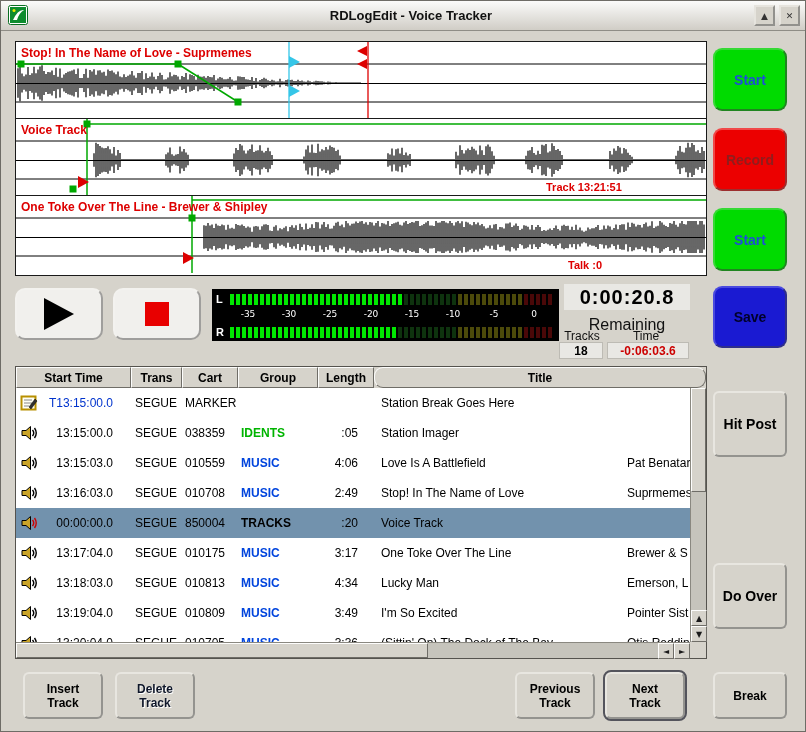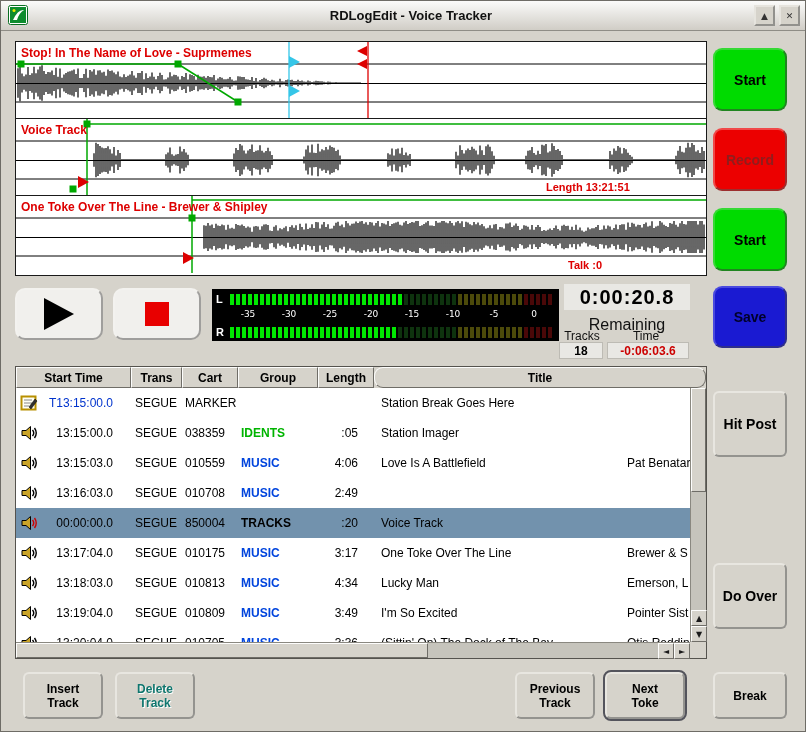--- a/index.html
+++ b/index.html
@@ -17,21 +17,21 @@
   .tracks{position:absolute;left:14px;top:40px;width:692px;height:235px;border:1px solid #1a1a1a;background:#fff}
   .track{position:relative;width:690px;height:77px;border-bottom:1px solid #1a1a1a;overflow:hidden;background:#fff}
   .track:last-child{border-bottom:none}
   .track svg{position:absolute;left:0;top:0}
   .track-title{position:absolute;left:5px;top:4px;color:var(--track-label-red);font-weight:bold;font-size:12px}
   .track-footer{position:absolute;color:var(--track-label-red);font-weight:bold;font-size:11px;bottom:2px}
   .tf2{left:530px}.tf3{left:552px}
 
   
   .big-btn{position:absolute;left:712px;width:74px;border-radius:9px;font-weight:bold;font-size:14px;display:flex;align-items:center;justify-content:center;text-align:center;cursor:default}
-  .btn-green{background:var(--start-button-green);border:2px outset #35d935;color:#000000}
+  .btn-green{background:var(--start-button-green);border:2px outset #35d935;color:#1d4ed8}
   .btn-red{background:var(--record-button-red);border:2px outset #f04848;color:#8f1d1d}
   .btn-blue{background:var(--save-button-blue);border:2px outset #4a4adf;color:#00002a}
   .btn-gray{background:#d6d3cb;border:2px outset #e8e6e0;color:#000;border-radius:6px}
   .pos-start1{top:47px;height:63px}.pos-record{top:127px;height:63px}
   .pos-start2{top:207px;height:63px}.pos-save{top:285px;height:62px}
   .pos-hitpost{top:390px;height:66px}.pos-doover{top:562px;height:66px}
   .pos-close{top:671px;height:47px;font-size:12px}
 
   
   .tp-btn{position:absolute;top:287px;width:88px;height:52px;background:#f1f0ed;border:2px outset #f3f2ef;border-radius:10px;display:flex;align-items:center;justify-content:center;cursor:default}
@@ -81,21 +81,21 @@
   .vthumb{position:absolute;top:0;left:0;width:15px;height:104px;background:#d6d3cb;border:1px solid;border-color:#fdfdfc #6f6d67 #6f6d67 #fdfdfc}
   .hscroll{position:absolute;left:0;right:16px;bottom:0;height:16px;background:#c6c4bc;border-top:1px solid #8a8880}
   .hthumb{position:absolute;top:0;left:0;height:15px;width:412px;background:#d6d3cb;border:1px solid;border-color:#fdfdfc #6f6d67 #6f6d67 #fdfdfc}
   .sb-btn{position:absolute;width:16px;height:16px;background:#d6d3cb;border:1px solid;border-color:#fdfdfc #6f6d67 #6f6d67 #fdfdfc;display:flex;align-items:center;justify-content:center;font-size:8px;color:#1a1a1a;font-family:"DejaVu Sans",sans-serif}
   .v-up{left:0;bottom:16px}.v-dn{left:0;bottom:0}
   .h-left{right:16px;top:0}.h-right{right:0;top:0}
   .sb-corner{position:absolute;right:0;bottom:0;width:16px;height:16px;background:#d6d3cb}
 
   
   .bot-btn{position:absolute;top:671px;width:80px;height:47px;background:#d6d3cb;border:2px outset #e8e6e0;border-radius:6px;font-weight:bold;font-size:12px;display:flex;align-items:center;justify-content:center;text-align:center;white-space:pre-line;color:#000;cursor:default}
-  .b-insert{left:22px}.b-delete{left:114px;color:#0f766e;text-shadow:1px 1px 0 #fff}
+  .b-insert{left:22px}.b-delete{left:114px;color:#0f172a;text-shadow:1px 1px 0 #fff}
   .b-prev{left:514px}.b-next{left:604px;outline:2px solid #54545c}
 </style>
 </head>
 <body>
 
 <div class="window">
 
   <div class="titlebar">
     <div class="app-icon">
       <svg width="20" height="20" viewBox="0 0 20 20">
@@ -137,21 +137,21 @@
           <line x1="0" y1="60" x2="690" y2="60" stroke="#000" stroke-width="1"></line>
           <line x1="0" y1="41.5" x2="690" y2="41.5" stroke="#000" stroke-width="1"></line>
           <path d="M78 34.3V47.7M80 23.8V58.2M82 25.0V57.0M84 27.1V54.9M86 28.4V53.6M88 29.3V52.7M90 28.9V53.1M92 27.2V54.8M94 30.3V51.7M96 34.4V47.6M98 28.0V54.0M100 36.6V45.4M102 30.9V51.1M104 33.9V48.1M106 40.1V41.9M108 40.1V41.9M110 40.1V41.9M112 40.1V41.9M114 40.1V41.9M116 40.1V41.9M118 40.1V41.9M120 40.1V41.9M122 40.1V41.9M124 40.1V41.9M126 40.1V41.9M128 40.1V41.9M130 40.1V41.9M132 40.1V41.9M134 40.1V41.9M136 40.1V41.9M138 40.1V41.9M140 40.1V41.9M142 40.1V41.9M144 40.1V41.9M146 40.1V41.9M148 40.1V41.9M150 35.2V46.8M152 33.4V48.6M154 28.5V53.5M156 35.3V46.7M158 36.7V45.3M160 35.6V46.4M162 34.9V47.1M164 27.5V54.5M166 32.5V49.5M168 30.1V51.9M170 33.6V48.4M172 35.8V46.2M174 40.1V41.9M176 40.1V41.9M178 40.1V41.9M180 40.1V41.9M182 40.1V41.9M184 40.1V41.9M186 40.1V41.9M188 40.1V41.9M190 40.1V41.9M192 40.1V41.9M194 40.1V41.9M196 40.1V41.9M198 40.1V41.9M200 40.1V41.9M202 40.1V41.9M204 40.1V41.9M206 40.1V41.9M208 40.1V41.9M210 40.1V41.9M212 40.1V41.9M214 40.1V41.9M216 40.1V41.9M218 34.6V47.4M220 29.1V52.9M222 31.0V51.0M224 25.0V57.0M226 26.4V55.6M228 31.6V50.4M230 34.6V47.4M232 31.4V50.6M234 29.9V52.1M236 25.5V56.5M238 33.1V48.9M240 31.7V50.3M242 31.3V50.7M244 26.2V55.8M246 31.8V50.2M248 33.4V48.6M250 32.1V49.9M252 28.7V53.3M254 32.3V49.7M256 36.0V46.0M258 40.1V41.9M260 40.1V41.9M262 40.1V41.9M264 40.1V41.9M266 40.1V41.9M268 40.1V41.9M270 40.1V41.9M272 40.1V41.9M274 40.1V41.9M276 40.1V41.9M278 40.1V41.9M280 40.1V41.9M282 40.1V41.9M284 40.1V41.9M286 40.1V41.9M288 37.6V44.4M290 30.6V51.4M292 26.5V55.5M294 33.6V48.4M296 25.6V56.4M298 33.7V48.3M300 33.9V48.1M302 24.8V57.2M304 32.5V49.5M306 30.3V51.7M308 31.2V50.8M310 28.1V53.9M312 30.4V51.6M314 26.4V55.6M316 28.0V54.0M318 28.7V53.3M320 32.0V50.0M322 30.7V51.3M324 36.5V45.5M326 40.1V41.9M328 40.1V41.9M330 40.1V41.9M332 40.1V41.9M334 40.1V41.9M336 40.1V41.9M338 40.1V41.9M340 40.1V41.9M342 40.1V41.9M344 40.1V41.9M346 40.1V41.9M348 40.1V41.9M350 40.1V41.9M352 40.1V41.9M354 40.1V41.9M356 40.1V41.9M358 40.1V41.9M360 40.1V41.9M362 40.1V41.9M364 40.1V41.9M366 40.1V41.9M368 40.1V41.9M370 40.1V41.9M372 34.2V47.8M374 35.5V46.5M376 29.4V52.6M378 36.4V45.6M380 30.3V51.7M382 29.4V52.6M384 34.6V47.4M386 28.8V53.2M388 35.9V46.1M390 33.6V48.4M392 36.6V45.4M394 35.0V47.0M396 40.1V41.9M398 40.1V41.9M400 40.1V41.9M402 40.1V41.9M404 40.1V41.9M406 40.1V41.9M408 40.1V41.9M410 40.1V41.9M412 40.1V41.9M414 40.1V41.9M416 40.1V41.9M418 40.1V41.9M420 40.1V41.9M422 40.1V41.9M424 40.1V41.9M426 40.1V41.9M428 40.1V41.9M430 40.1V41.9M432 40.1V41.9M434 40.1V41.9M436 40.1V41.9M438 40.1V41.9M440 32.7V49.3M442 36.4V45.6M444 26.2V55.8M446 31.0V51.0M448 34.6V47.4M450 31.3V50.7M452 29.5V52.5M454 30.9V51.1M456 27.7V54.3M458 29.8V52.2M460 31.6V50.4M462 35.4V46.6M464 26.5V55.5M466 31.2V50.8M468 35.9V46.1M470 27.2V54.8M472 25.6V56.4M474 27.8V54.2M476 32.2V49.8M478 36.8V45.2M480 40.1V41.9M482 40.1V41.9M484 40.1V41.9M486 40.1V41.9M488 40.1V41.9M490 40.1V41.9M492 40.1V41.9M494 40.1V41.9M496 40.1V41.9M498 40.1V41.9M500 40.1V41.9M502 40.1V41.9M504 40.1V41.9M506 40.1V41.9M508 40.1V41.9M510 36.7V45.3M512 31.7V50.3M514 31.3V50.7M516 28.1V53.9M518 34.1V47.9M520 35.7V46.3M522 31.7V50.3M524 35.1V46.9M526 25.8V56.2M528 26.4V55.6M530 24.9V57.1M532 33.4V48.6M534 32.2V49.8M536 24.2V57.8M538 26.9V55.1M540 31.1V50.9M542 29.9V52.1M544 31.9V50.1M546 36.0V46.0M548 40.1V41.9M550 40.1V41.9M552 40.1V41.9M554 40.1V41.9M556 40.1V41.9M558 40.1V41.9M560 40.1V41.9M562 40.1V41.9M564 40.1V41.9M566 40.1V41.9M568 40.1V41.9M570 40.1V41.9M572 40.1V41.9M574 40.1V41.9M576 40.1V41.9M578 40.1V41.9M580 40.1V41.9M582 40.1V41.9M584 40.1V41.9M586 40.1V41.9M588 40.1V41.9M590 40.1V41.9M592 40.1V41.9M594 32.0V50.0M596 35.4V46.6M598 29.5V52.5M600 31.7V50.3M602 27.0V55.0M604 28.5V53.5M606 34.5V47.5M608 28.9V53.1M610 30.3V51.7M612 33.8V48.2M614 35.9V46.1M616 37.8V44.2M618 40.1V41.9M620 40.1V41.9M622 40.1V41.9M624 40.1V41.9M626 40.1V41.9M628 40.1V41.9M630 40.1V41.9M632 40.1V41.9M634 40.1V41.9M636 40.1V41.9M638 40.1V41.9M640 40.1V41.9M642 40.1V41.9M644 40.1V41.9M646 40.1V41.9M648 40.1V41.9M650 40.1V41.9M652 40.1V41.9M654 40.1V41.9M656 40.1V41.9M658 40.1V41.9M660 36.8V45.2M662 31.8V50.2M664 27.1V54.9M666 32.7V49.3M668 33.4V48.6M670 28.7V53.3M672 23.7V58.3M674 28.3V53.7M676 24.0V58.0M678 25.9V56.1M680 32.6V49.4M682 31.2V50.8M684 34.0V48.0M686 27.9V54.1M688 31.9V50.1" stroke="#000" stroke-width="1.2" fill="none"></path>
           <line x1="71" y1="0" x2="71" y2="77" stroke="#00a800" stroke-width="1.5"></line>
           <line x1="71" y1="5" x2="690" y2="5" stroke="#00a800" stroke-width="1.5"></line>
           <polygon points="62,57 62,69 73,63" fill="#dd0000"></polygon>
           <rect x="67.5" y="1.5" width="7" height="7" fill="#00a800"></rect>
           <rect x="53.5" y="66.5" width="7" height="7" fill="#00a800"></rect>
         </svg>
       <div class="track-title">Voice Track</div>
-      <div class="track-footer tf2">Length 13:21:51</div>
+      <div class="track-footer tf2">Track 13:21:51</div>
     </div>
     <div class="track">
       <svg class="wave" width="690" height="77">
           <line x1="0" y1="22" x2="690" y2="22" stroke="#000" stroke-width="1"></line>
           <line x1="0" y1="60" x2="690" y2="60" stroke="#000" stroke-width="1"></line>
           <line x1="0" y1="41.5" x2="690" y2="41.5" stroke="#000" stroke-width="1"></line>
           <path d="M188 29.2V52.8M190 29.7V52.3M192 27.1V54.9M194 29.5V52.5M196 28.5V53.5M198 32.0V50.0M200 27.7V54.3M202 29.4V52.6M204 29.9V52.1M206 28.5V53.5M208 29.2V52.8M210 33.7V48.3M212 28.7V53.3M214 32.6V49.4M216 31.8V50.2M218 32.8V49.2M220 28.1V53.9M222 29.1V52.9M224 29.6V52.4M226 28.5V53.5M228 30.1V51.9M230 31.8V50.2M232 30.5V51.5M234 31.5V50.5M236 35.8V46.2M238 30.6V51.4M240 30.0V52.0M242 30.6V51.4M244 33.7V48.3M246 30.3V51.7M248 28.6V53.4M250 28.2V53.8M252 29.0V53.0M254 34.6V47.4M256 34.9V47.1M258 30.7V51.3M260 29.3V52.7M262 34.6V47.4M264 32.3V49.7M266 33.2V48.8M268 31.7V50.3M270 30.2V51.8M272 35.2V46.8M274 31.1V50.9M276 29.3V52.7M278 31.8V50.2M280 29.3V52.7M282 34.1V47.9M284 27.7V54.3M286 31.1V50.9M288 33.4V48.6M290 27.6V54.4M292 33.1V48.9M294 31.7V50.3M296 28.2V53.8M298 31.9V50.1M300 25.9V56.1M302 26.2V55.8M304 32.4V49.6M306 28.5V53.5M308 26.1V55.9M310 31.1V50.9M312 28.2V53.8M314 32.7V49.3M316 32.6V49.4M318 29.7V52.3M320 26.7V55.3M322 25.8V56.2M324 29.7V52.3M326 28.6V53.4M328 31.2V50.8M330 25.0V57.0M332 27.3V54.7M334 29.5V52.5M336 27.7V54.3M338 27.4V54.6M340 25.4V56.6M342 27.1V54.9M344 25.5V56.5M346 25.0V57.0M348 27.7V54.3M350 26.3V55.7M352 28.7V53.3M354 26.1V55.9M356 26.4V55.6M358 29.4V52.6M360 26.9V55.1M362 25.0V57.0M364 30.4V51.6M366 27.0V55.0M368 27.6V54.4M370 28.4V53.6M372 25.0V57.0M374 30.0V52.0M376 27.9V54.1M378 27.2V54.8M380 26.4V55.6M382 25.7V56.3M384 28.8V53.2M386 29.5V52.5M388 26.5V55.5M390 25.0V57.0M392 28.0V54.0M394 26.9V55.1M396 26.1V55.9M398 26.6V55.4M400 25.0V57.0M402 25.0V57.0M404 29.9V52.1M406 29.2V52.8M408 28.0V54.0M410 26.6V55.4M412 25.0V57.0M414 29.4V52.6M416 29.4V52.6M418 30.0V52.0M420 25.0V57.0M422 26.8V55.2M424 26.4V55.6M426 25.0V57.0M428 25.0V57.0M430 26.5V55.5M432 27.3V54.7M434 25.0V57.0M436 26.9V55.1M438 29.4V52.6M440 26.3V55.7M442 25.0V57.0M444 27.3V54.7M446 25.3V56.7M448 31.0V51.0M450 25.7V56.3M452 26.4V55.6M454 28.2V53.8M456 29.2V52.8M458 26.1V55.9M460 28.2V53.8M462 26.5V55.5M464 29.2V52.8M466 27.9V54.1M468 30.3V51.7M470 32.4V49.6M472 31.8V50.2M474 29.3V52.7M476 32.2V49.8M478 28.6V53.4M480 28.0V54.0M482 33.4V48.6M484 30.9V51.1M486 31.2V50.8M488 32.6V49.4M490 27.5V54.5M492 27.5V54.5M494 26.4V55.6M496 31.0V51.0M498 29.6V52.4M500 27.6V54.4M502 30.1V51.9M504 34.1V47.9M506 32.8V49.2M508 29.3V52.7M510 29.7V52.3M512 30.7V51.3M514 33.5V48.5M516 29.1V52.9M518 33.8V48.2M520 31.1V50.9M522 28.9V53.1M524 31.0V51.0M526 35.0V47.0M528 33.9V48.1M530 34.8V47.2M532 33.8V48.2M534 32.5V49.5M536 33.9V48.1M538 32.1V49.9M540 29.6V52.4M542 33.0V49.0M544 34.5V47.5M546 29.8V52.2M548 28.7V53.3M550 29.9V52.1M552 29.7V52.3M554 33.7V48.3M556 30.8V51.2M558 34.1V47.9M560 28.7V53.3M562 33.8V48.2M564 31.5V50.5M566 34.4V47.6M568 35.8V46.2M570 34.7V47.3M572 31.4V50.6M574 33.3V48.7M576 32.3V49.7M578 32.3V49.7M580 30.9V51.1M582 29.1V52.9M584 33.9V48.1M586 33.5V48.5M588 29.5V52.5M590 32.8V49.2M592 29.6V52.4M594 30.4V51.6M596 33.7V48.3M598 31.9V50.1M600 28.4V53.6M602 33.3V48.7M604 29.1V52.9M606 28.2V53.8M608 28.2V53.8M610 33.8V48.2M612 26.4V55.6M614 31.1V50.9M616 26.8V55.2M618 27.8V54.2M620 30.6V51.4M622 28.7V53.3M624 28.9V53.1M626 31.5V50.5M628 28.1V53.9M630 26.5V55.5M632 30.5V51.5M634 29.8V52.2M636 25.2V56.8M638 32.1V49.9M640 30.4V51.6M642 29.7V52.3M644 25.0V57.0M646 26.5V55.5M648 28.7V53.3M650 30.1V51.9M652 31.0V51.0M654 26.9V55.1M656 27.8V54.2M658 25.0V57.0M660 28.8V53.2M662 30.8V51.2M664 27.3V54.7M666 25.0V57.0M668 28.0V54.0M670 28.5V53.5M672 25.0V57.0M674 25.0V57.0M676 25.0V57.0M678 25.0V57.0M680 25.0V57.0M682 28.4V53.6M684 25.0V57.0M686 25.0V57.0M688 28.5V53.5" stroke="#000" stroke-width="1.2" fill="none"></path>
           <line x1="176" y1="0" x2="176" y2="77" stroke="#00a800" stroke-width="1.5"></line>
           <line x1="176" y1="4" x2="690" y2="4" stroke="#00a800" stroke-width="1.5"></line>
           <polygon points="167,56 167,68 178,62" fill="#dd0000"></polygon>
@@ -387,20 +387,24 @@
               <polygon points="2,6.5 6,6.5 10.5,2.5 10.5,15.5 6,11.5 2,11.5" fill="#caa428" stroke="#000" stroke-width="1"></polygon>
               <path d="M12.5 6 Q15 9 12.5 12" fill="none" stroke="#000" stroke-width="1.4"></path>
               <path d="M14.5 4 Q18 9 14.5 14" fill="none" stroke="#000" stroke-width="1.4"></path>
             </svg>
           </div>
           <div class="c-start">13:16:03.0</div>
           <div class="c-trans">SEGUE</div>
           <div class="c-cart">010708</div>
           <div class="c-group g-music">MUSIC</div>
           <div class="c-len">2:49</div>
+          <div class="c-title">
+            <span class="t-main">Stop! In The Name of Love</span>
+            <span class="t-artist">Suprmemes</span>
+          </div>
         </div>
         <div class="lrow sel">
           <div class="c-icon">
             <svg width="18" height="18" viewBox="0 0 18 18">
               <polygon points="2,6.5 6,6.5 10.5,2.5 10.5,15.5 6,11.5 2,11.5" fill="#caa428" stroke="#000" stroke-width="1"></polygon>
               <path d="M12.5 6 Q15 9 12.5 12" fill="none" stroke="#cc0000" stroke-width="1.4"></path>
               <path d="M14.5 4 Q18 9 14.5 14" fill="none" stroke="#cc0000" stroke-width="1.4"></path>
             </svg>
           </div>
           <div class="c-start">00:00:00.0</div>
@@ -499,15 +503,15 @@
     <div class="sb-corner"></div>
   </div>
 
   <div class="bot-btn b-insert">Insert
 Track</div>
   <div class="bot-btn b-delete">Delete
 Track</div>
   <div class="bot-btn b-prev">Previous
 Track</div>
   <div class="bot-btn b-next">Next
-Toke</div>
+Track</div>
 
 </div>
 
 </body></html>

